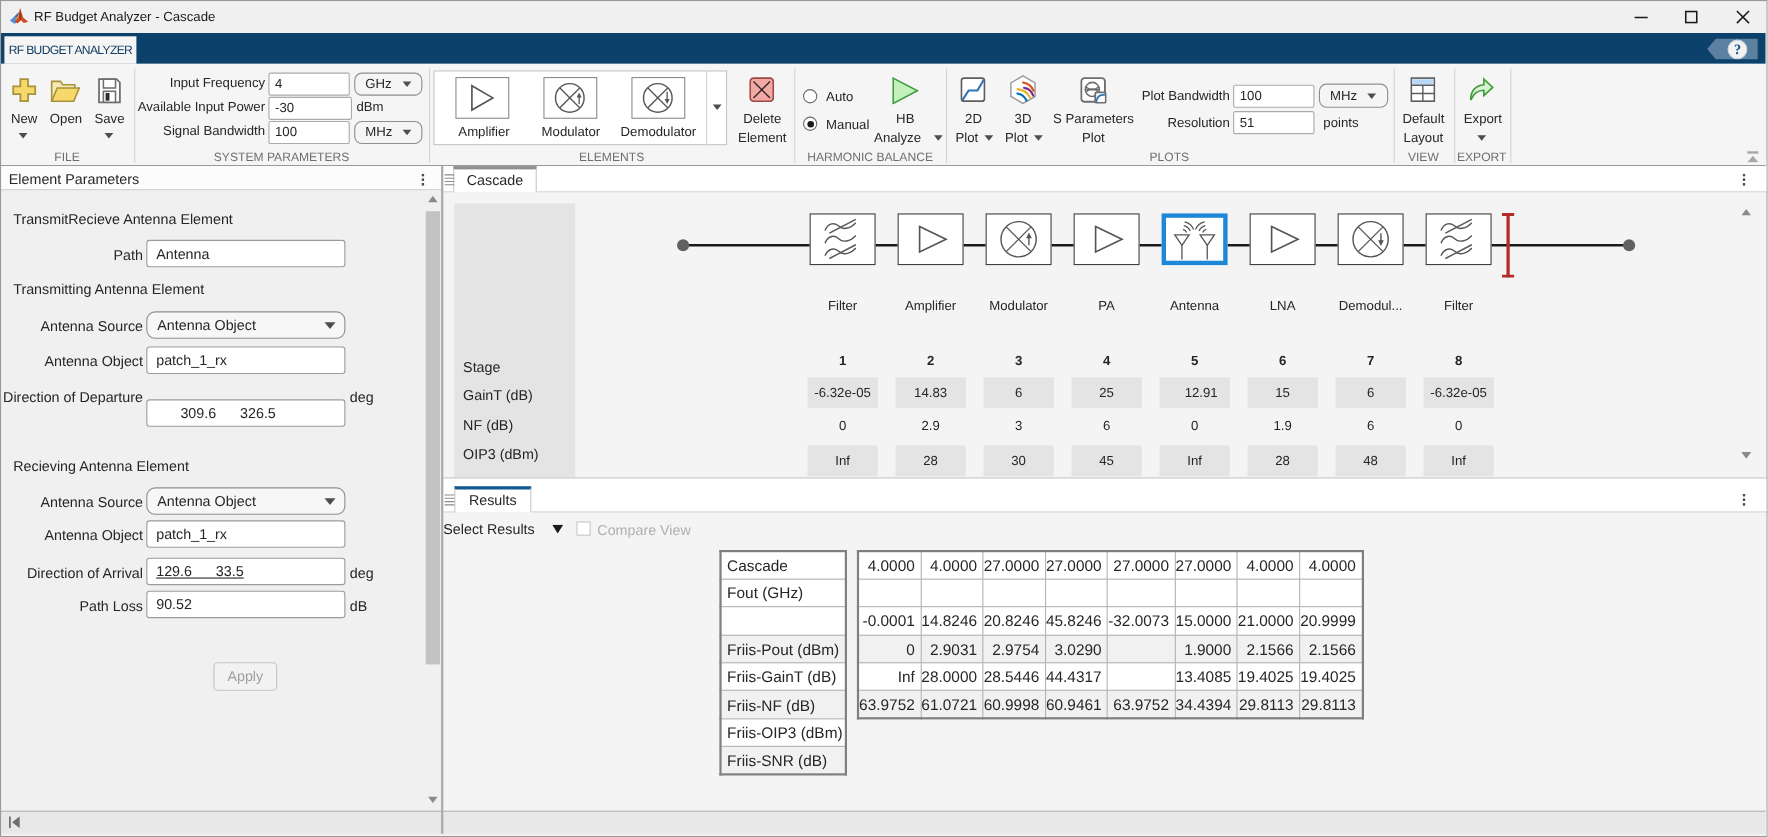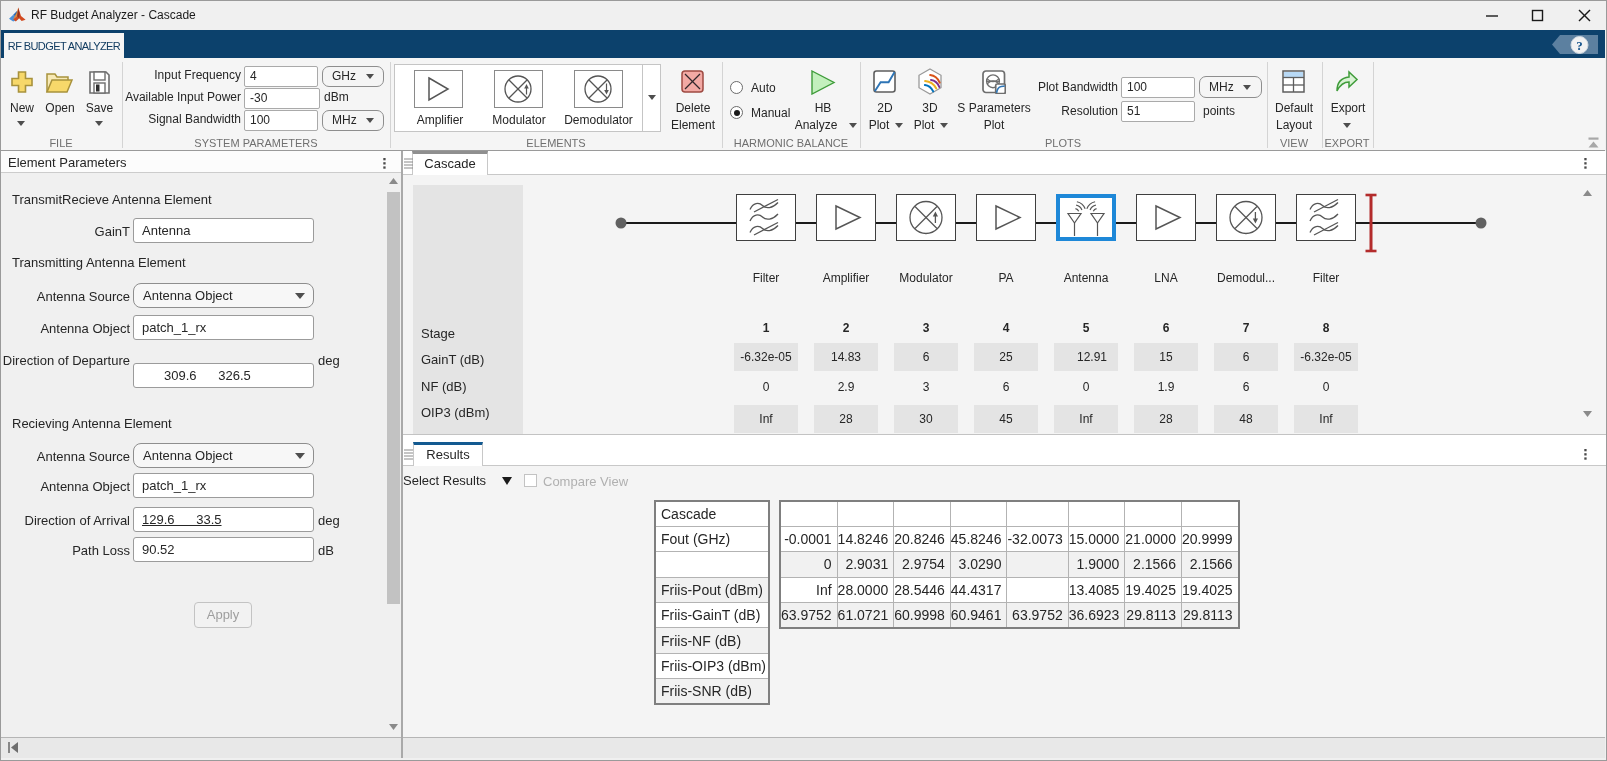--- a/index.html
+++ b/index.html
@@ -251,21 +251,21 @@
 <div class="abs" id="lp-header"></div>
 <div class="abs" style="left:8px; top:155px; font-size:13px; color:#262626;">Element Parameters</div>
 <svg class="abs" style="left:383px; top:158px;" width="3" height="11">
     <g fill="#4a4a4a">
       <rect x="0.3" y="0" width="2.3" height="2.3"></rect>
       <rect x="0.3" y="4.2" width="2.3" height="2.3"></rect>
       <rect x="0.3" y="8.4" width="2.3" height="2.3"></rect>
     </g>
   </svg>
 <div class="abs" style="left:12px; top:192px; font-size:13px; color:#262626;">TransmitRecieve Antenna Element</div>
-<div class="lp-rlabel" style="left:0px; top:224px; width:130px;">GainT</div>
+<div class="lp-rlabel" style="left:0px; top:224px; width:130px;">Path</div>
 <div class="lp-input" style="top:218px;">Antenna</div>
 <div class="abs" style="left:12px; top:255px; font-size:13px; color:#262626;">Transmitting Antenna Element</div>
 <div class="lp-rlabel" style="left:0px; top:289px; width:130px;">Antenna Source</div>
 <div class="lp-dd" style="top:283px;">Antenna Object</div>
 <div class="abs ddarrow" style="left:295px; top:293px; border-top-width:6px; border-left-width:5px; border-right-width:5px;"></div>
 <div class="lp-rlabel" style="left:0px; top:321px; width:130px;">Antenna Object</div>
 <div class="lp-input" style="top:315px;">patch_1_rx</div>
 <div class="lp-rlabel" style="left:0px; top:353px; width:130px;">Direction of Departure</div>
 <div class="lp-input" style="top:363px;padding-left:30px;">309.6&nbsp;&nbsp;&nbsp;&nbsp;&nbsp;&nbsp;326.5</div>
 <div class="abs" style="left:318px; top:353px; font-size:13px; color:#262626;">deg</div>
@@ -489,20 +489,30 @@
         <td>Friis-OIP3 (dBm)</td>
       </tr>
   <tr class="g">
         <td>Friis-SNR (dB)</td>
       </tr>
 </tbody>
   </table>
 <table class="abs" id="datatable">
   <tbody>
   <tr>
+        <td>4.0000</td>
+        <td>4.0000</td>
+        <td>27.0000</td>
+        <td>27.0000</td>
+        <td>27.0000</td>
+        <td>27.0000</td>
+        <td>4.0000</td>
+        <td>4.0000</td>
+      </tr>
+  <tr>
         <td></td>
         <td></td>
         <td></td>
         <td></td>
         <td></td>
         <td></td>
         <td></td>
         <td></td>
       </tr>
   <tr>
@@ -534,21 +544,21 @@
         <td>13.4085</td>
         <td>19.4025</td>
         <td>19.4025</td>
       </tr>
   <tr class="g">
         <td>63.9752</td>
         <td>61.0721</td>
         <td>60.9998</td>
         <td>60.9461</td>
         <td>63.9752</td>
-        <td>36.6923</td>
+        <td>34.4394</td>
         <td>29.8113</td>
         <td>29.8113</td>
       </tr>
 </tbody>
   </table>
 
 <div class="abs" id="statusbar"></div>
 <div class="abs" id="bottomstrip"></div>
 <svg class="abs" style="left:8px; top:742px;" width="10" height="11">
     <line x1="1" y1="0" x2="1" y2="11" stroke="#6e6e6e" stroke-width="1.6"></line>

